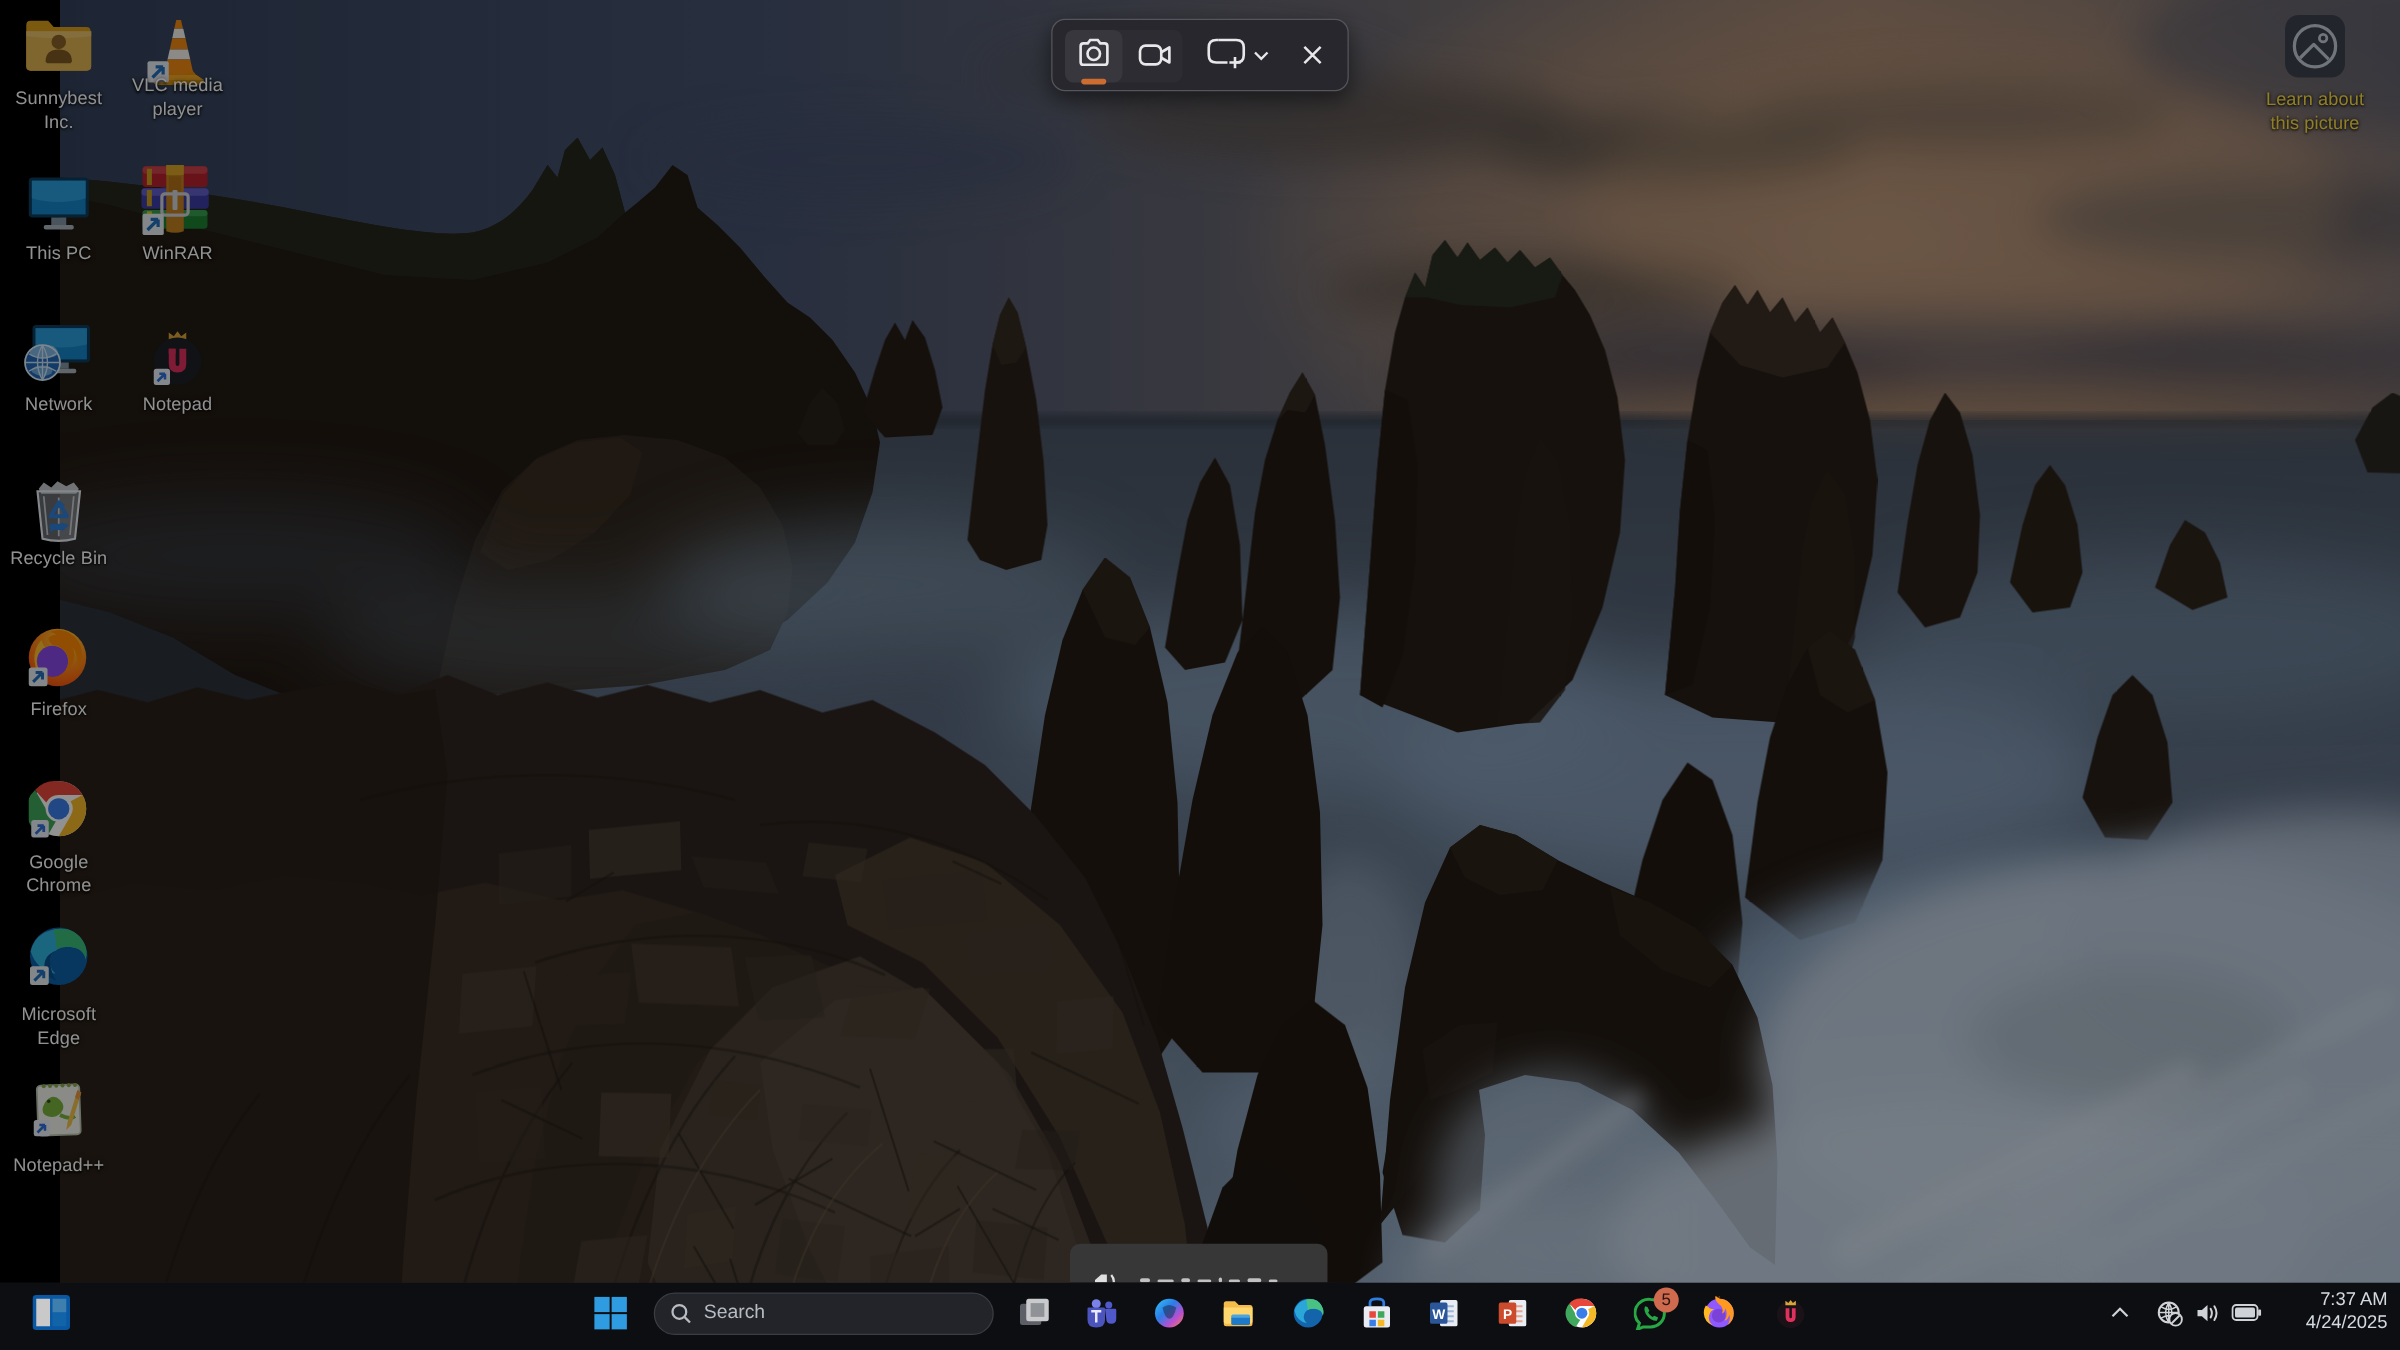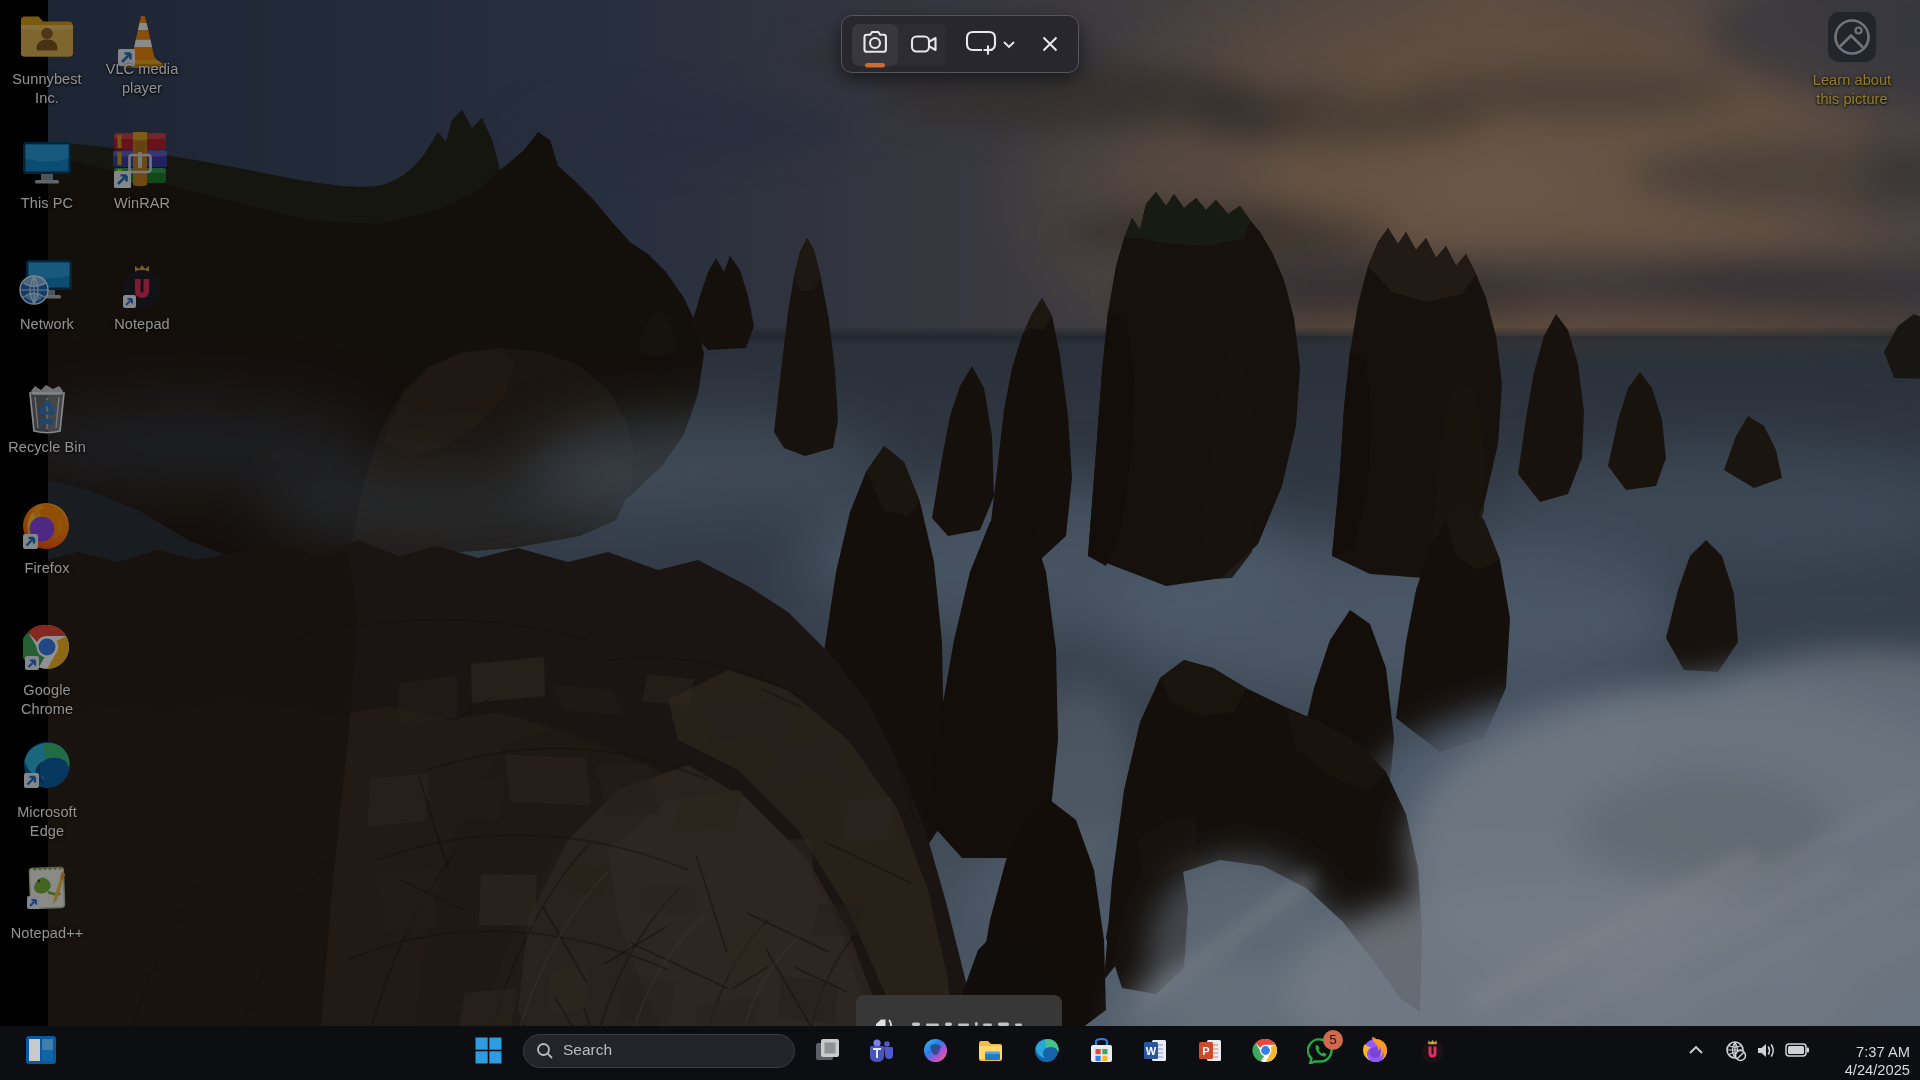--- a/index.html
+++ b/index.html
@@ -595,14 +595,14 @@
   </svg>
   <svg class="abs" style="left:1756px;top:1042px" width="20" height="17" viewBox="0 0 20 17">
     <path d="M2,6 h3.5 L10,2 v13 L5.5,11 H2 Z" fill="#cfd2d6"></path>
     <path d="M12.5,5 q2,3.5 0,7 M15.5,3 q3.5,5.5 0,11" fill="none" stroke="#cfd2d6" stroke-width="1.6" stroke-linecap="round"></path>
   </svg>
   <svg class="abs" style="left:1785px;top:1043px" width="24" height="14" viewBox="0 0 24 14">
     <rect x="1" y="1" width="20" height="12" rx="3" fill="none" stroke="#cfd2d6" stroke-width="1.5"></rect>
     <rect x="3" y="3" width="16" height="8" rx="1.5" fill="#cfd2d6"></rect>
     <rect x="21.5" y="4.5" width="2.5" height="5" rx="1" fill="#cfd2d6"></rect>
   </svg>
-  <div class="tray-t" style="left:1790px;top:1031px;width:120px;margin-top:12px;">7:37 AM<br>4/24/2025</div>
+  <div class="tray-t" style="left:1790px;top:1031px;width:120px;">7:37 AM<br>4/24/2025</div>
 </div>
 
 </body></html>

